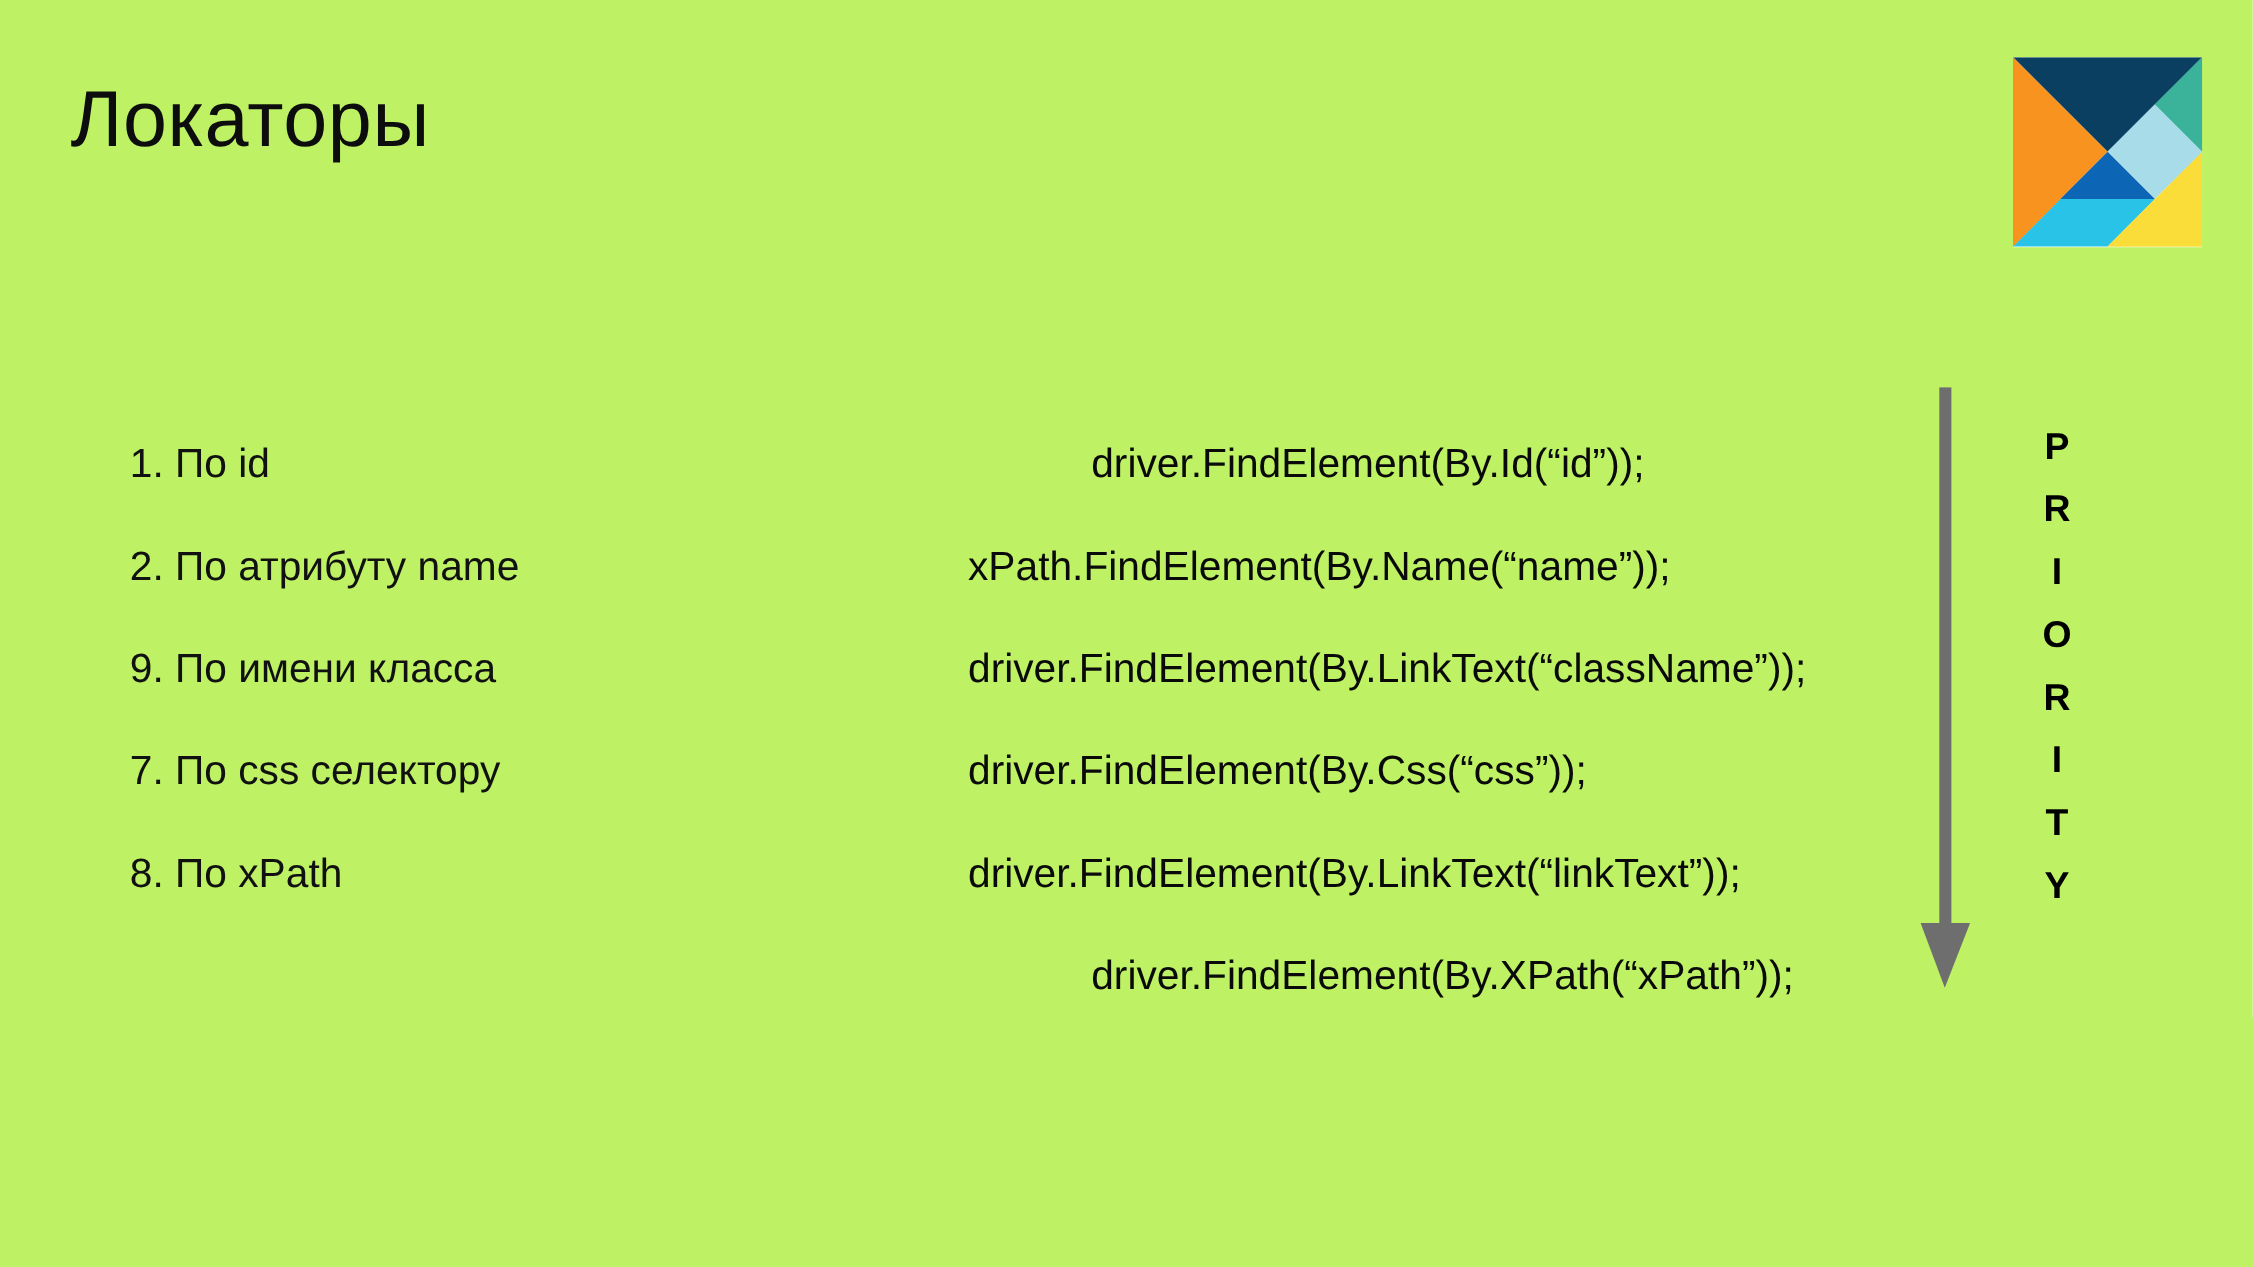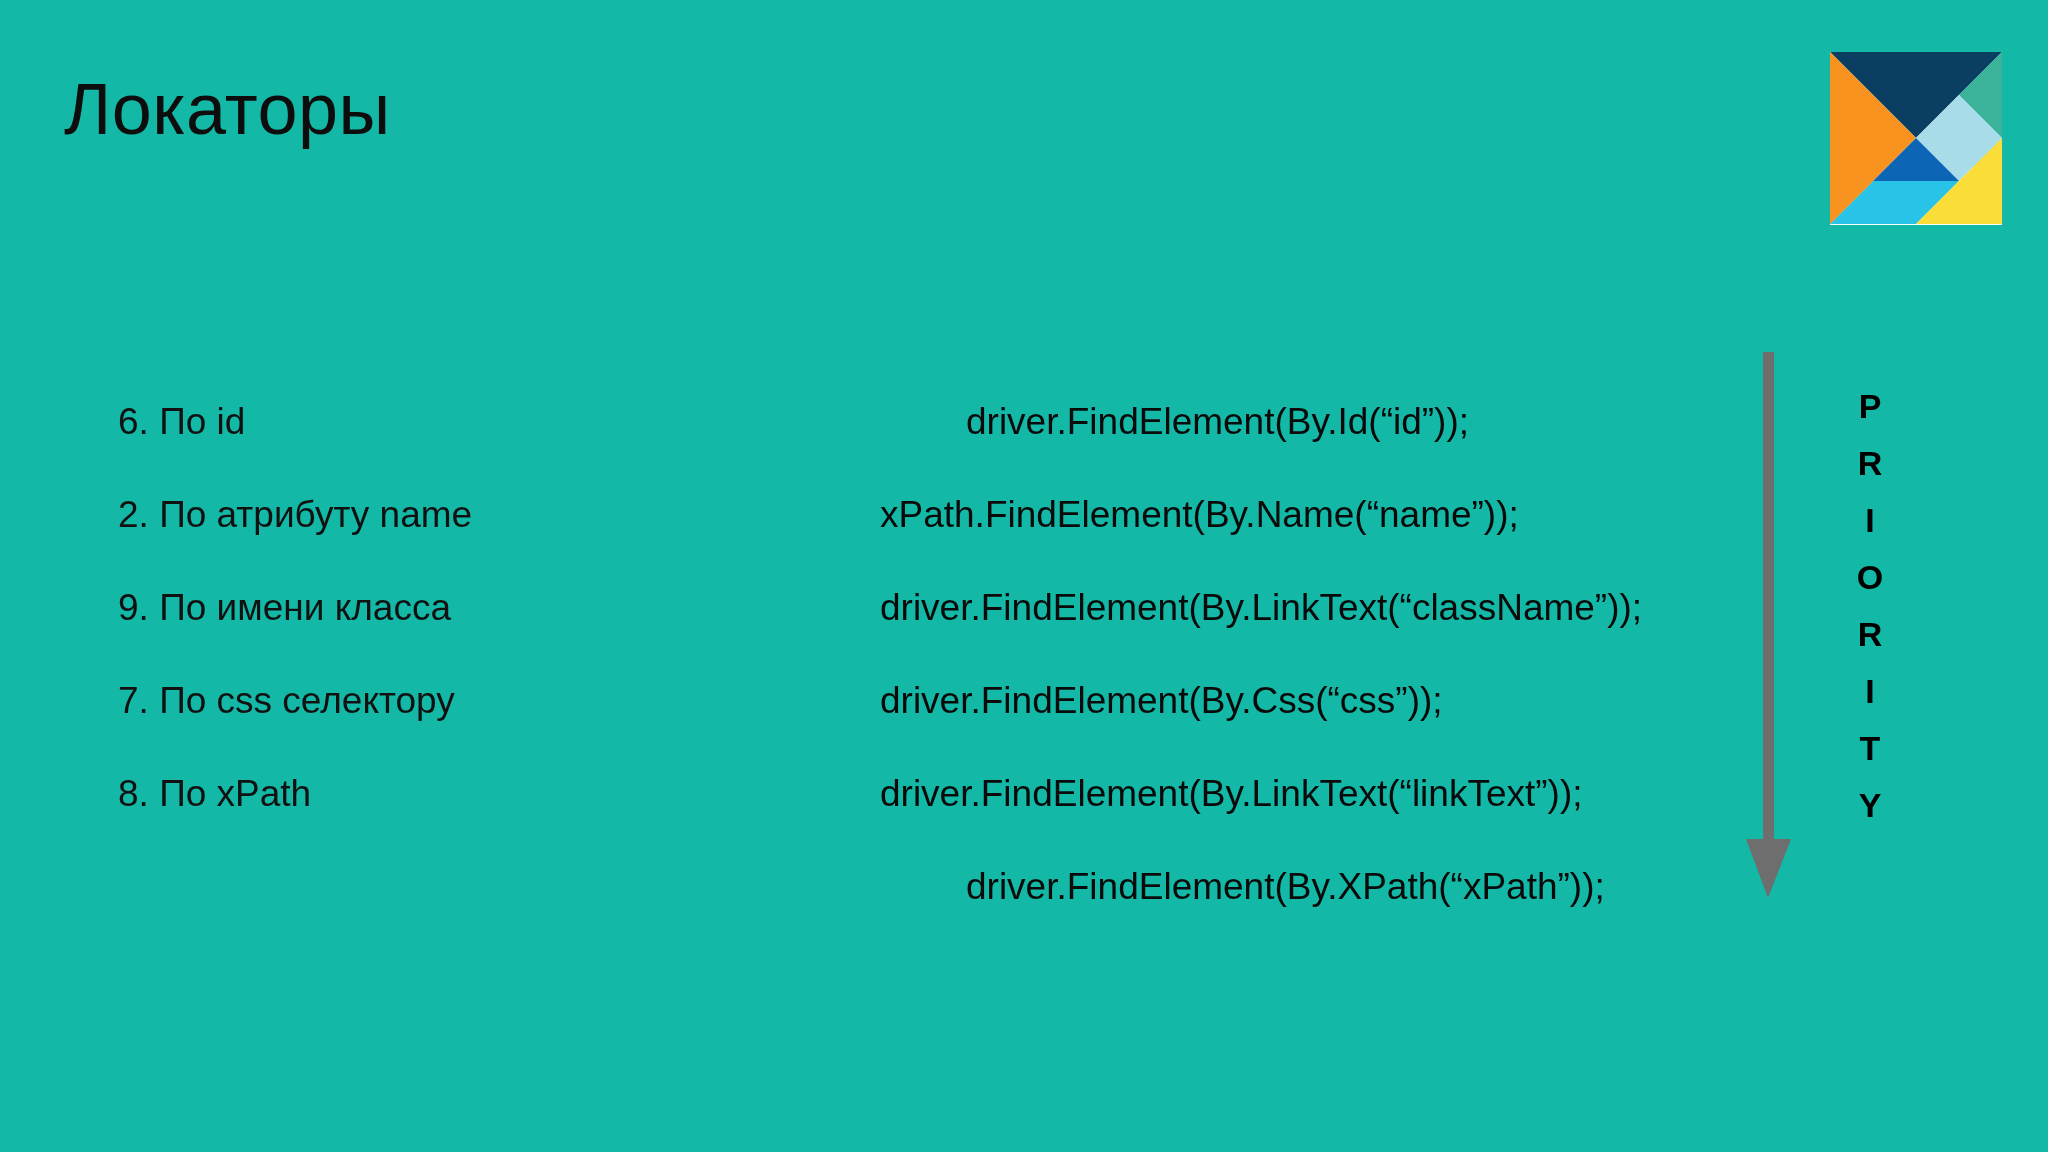--- a/index.html
+++ b/index.html
@@ -7,21 +7,21 @@
     padding: 0;
     background: #ffffff;
   }
   body {
     font-family: "Liberation Sans", sans-serif;
   }
   #slide {
     position: relative;
     width: 2048px;
     height: 1152px;
-    background: #14b8a6;
+    background: #bef264;
     overflow: hidden;
   }
 
   
   #slide-title {
     position: absolute;
     left: 64px;
     top: 70px;
     font-size: 72px;
     line-height: 1.1;
@@ -71,21 +71,21 @@
     height: 93px;
     display: flex;
     align-items: flex-start;
   }
   .code-text {
     font-size: 37px;
     line-height: 48px;
     color: #0a0a0a;
     white-space: nowrap;
   }
-  .code-row.indented .code-text { margin-left: 86px; }
+  .code-row.indented .code-text { margin-left: 112px; }
 
   
   #priority-arrow {
     position: absolute;
     left: 1738px;
     top: 352px;
     width: 60px;
     height: 552px;
   }
   #priority-arrow svg { display: block; width: 100%; height: 100%; }
@@ -134,21 +134,21 @@
       <polygon points="86,86 129,129 43,129" fill="#0d65b5"></polygon>
 
       <polygon points="0,172 43,129 129,129 86,172" fill="#29c3e8"></polygon>
       <polygon points="0,172 43,129 0,129" fill="#f7931e"></polygon>
       <polygon points="86,172 129,129 172,172" fill="#fbdd3a"></polygon>
     </svg>
   </div>
 
   <div class="locator-list">
     <div class="locator-row">
-      <span class="locator-label">6. По id</span>
+      <span class="locator-label">1. По id</span>
     </div>
     <div class="locator-row">
       <span class="locator-label">2. По атрибуту name</span>
     </div>
     <div class="locator-row">
       <span class="locator-label">9. По имени класса</span>
     </div>
     <div class="locator-row">
       <span class="locator-label">7. По css селектору</span>
     </div>

